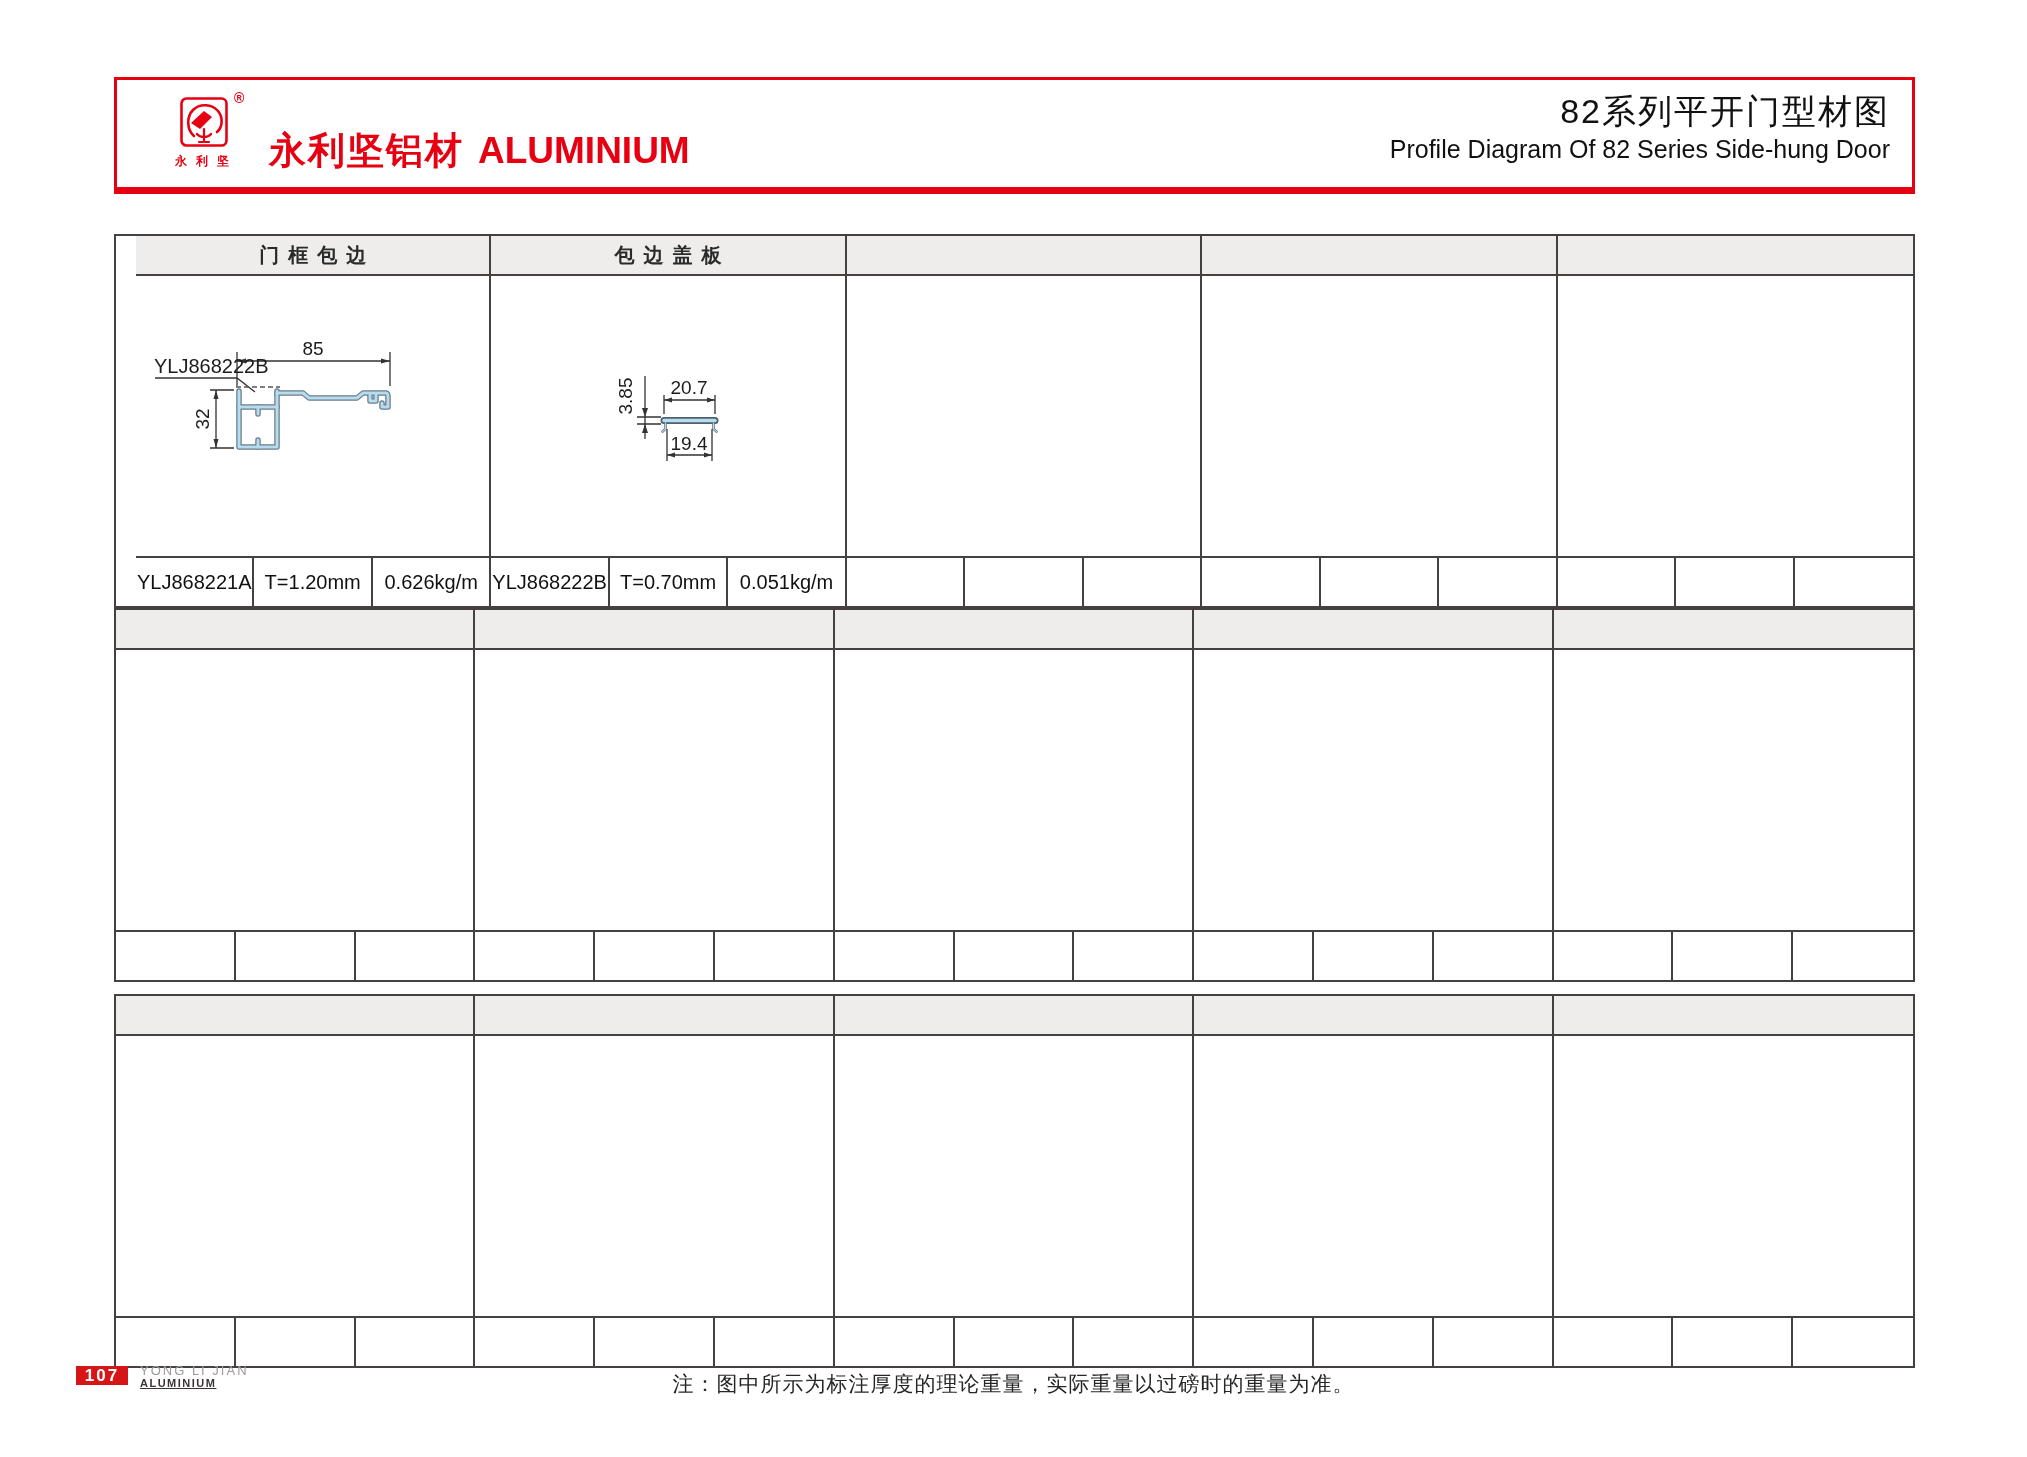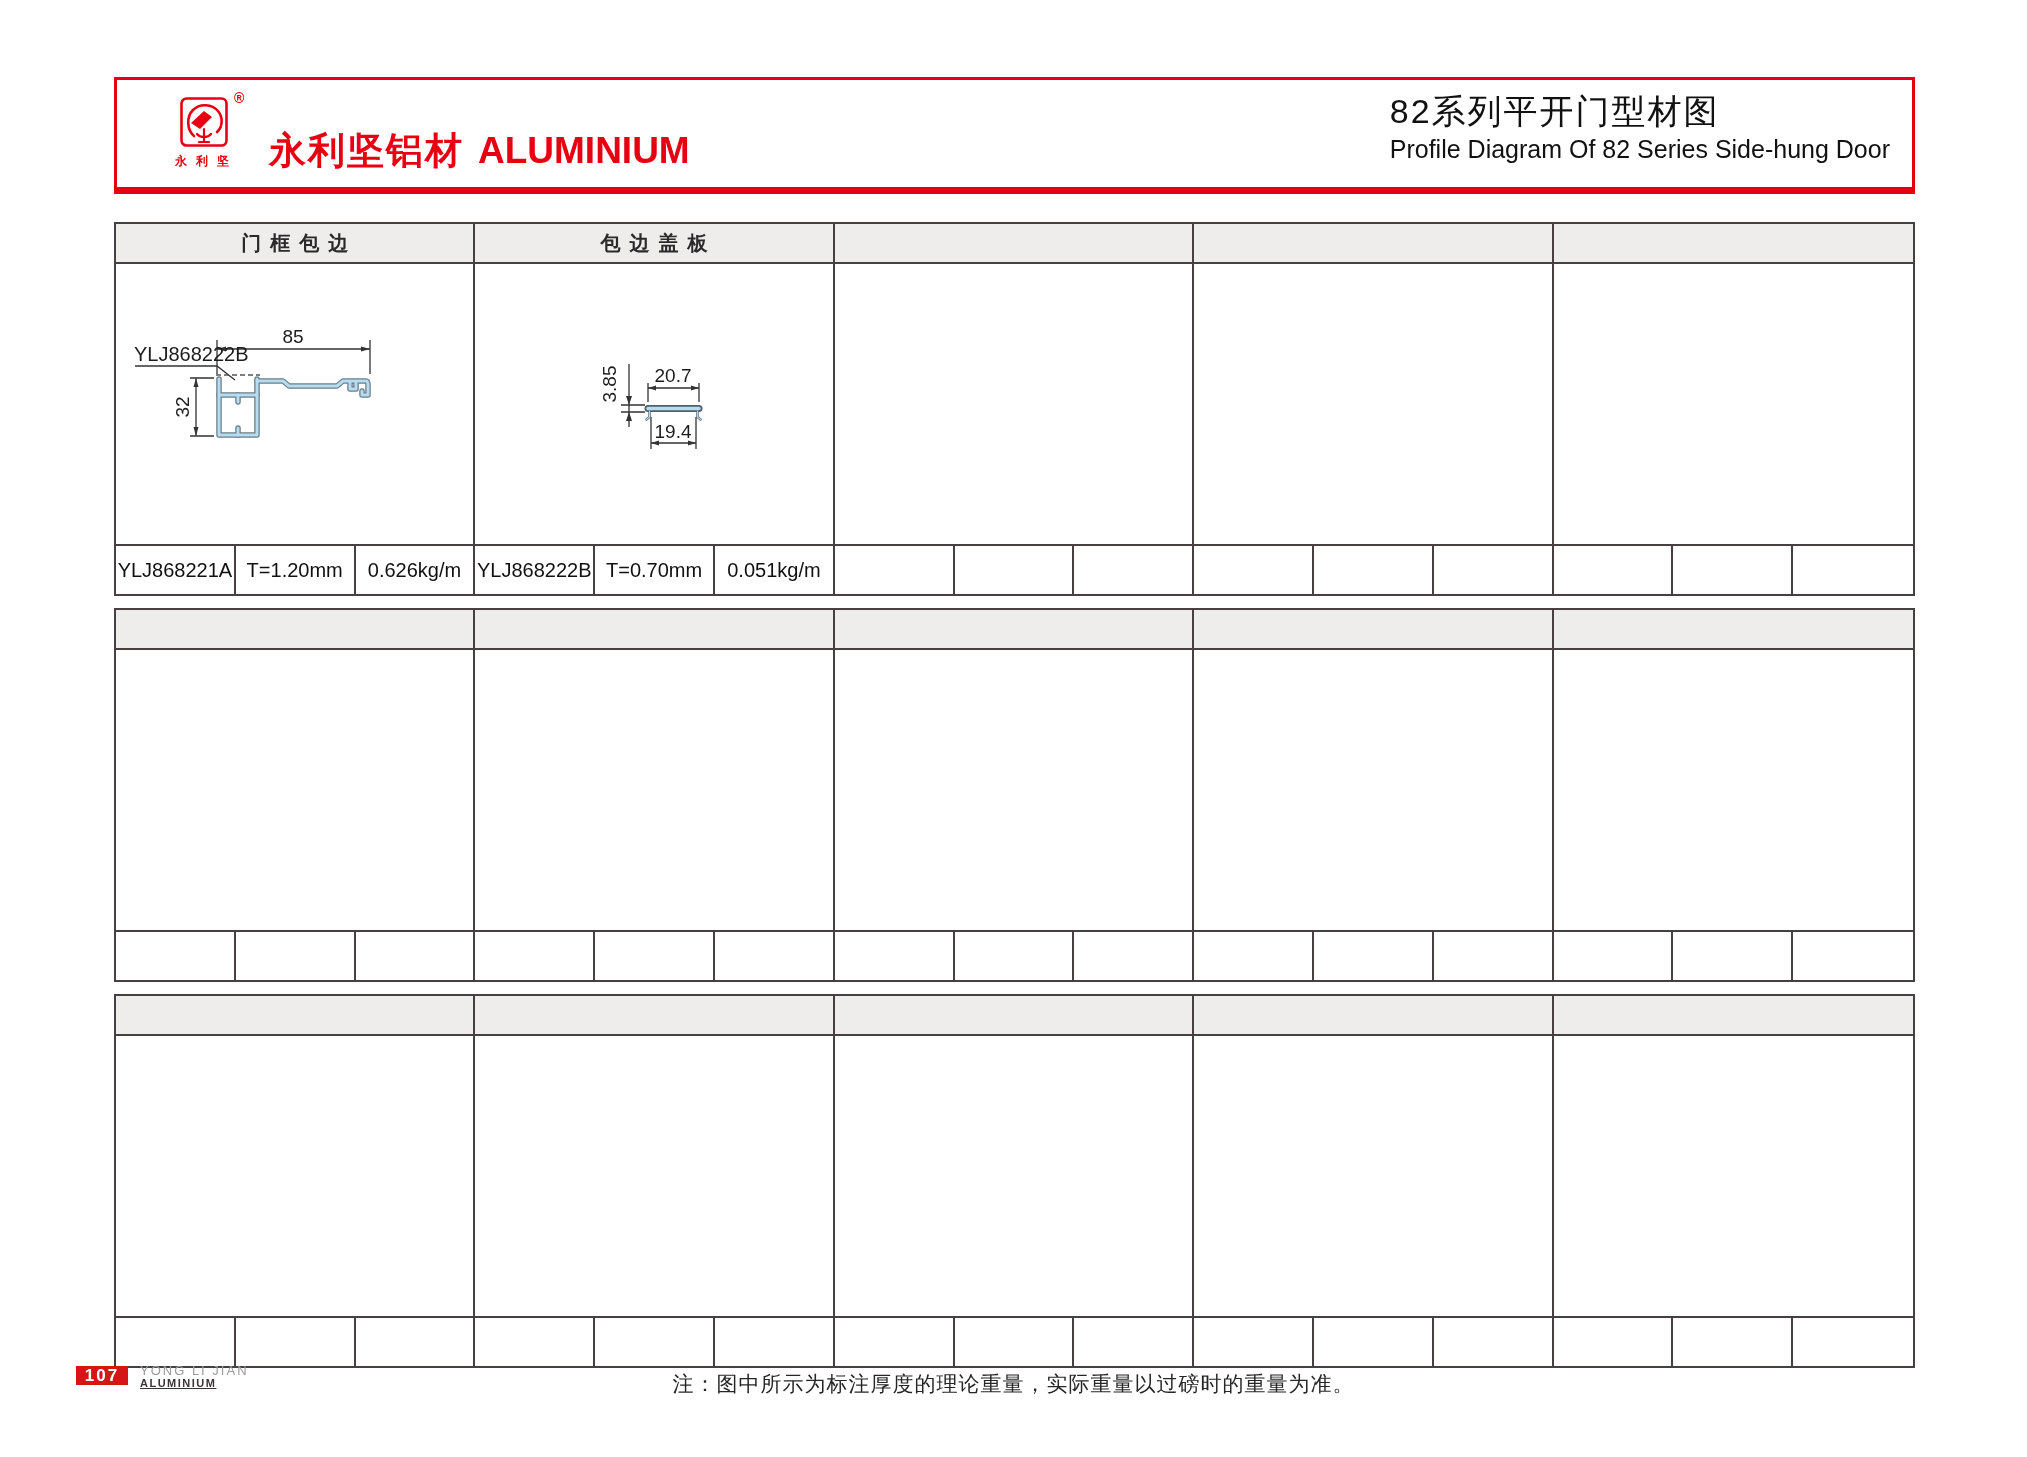--- a/index.html
+++ b/index.html
@@ -15,21 +15,21 @@
   }
   .logo-mark{position:absolute;left:63px;top:17px;width:48px;height:50px;}
   .reg-mark{position:absolute;left:117px;top:10px;font-size:14px;color:#e60012;font-weight:bold;}
   .logo-caption{
     position:absolute;left:58px;top:73px;width:62px;text-align:center;
     font-size:12px;color:#e60012;letter-spacing:9px;white-space:nowrap;font-weight:bold;
   }
   .brand-line{position:absolute;left:152px;top:46px;white-space:nowrap;}
   .brand-cn{font-size:37px;font-weight:bold;color:#e60012;letter-spacing:2px;}
   .brand-en{font-size:37px;font-weight:bold;color:#e60012;margin-left:14px;letter-spacing:0px;}
-  .title-block{position:absolute;right:22px;top:9px;text-align:left;margin-left:36px;}
+  .title-block{position:absolute;right:22px;top:9px;text-align:right;margin-left:36px;}
   .title-cn{font-size:34px;color:#111;letter-spacing:2px;line-height:44px;}
   .title-en{font-size:25px;color:#111;line-height:33px;}
   
   .ptable{
     position:absolute;left:114px;width:1801px;border:2px solid #474040;
     box-sizing:border-box;background:#fff;
   }
   .thead{display:grid;grid-template-columns:repeat(5,1fr);height:38px;background:#eeedeb;border-bottom:2px solid #474040;}
   .th{
     border-right:2px solid #474040;display:flex;align-items:center;justify-content:center;
@@ -39,21 +39,21 @@
   .trow{display:grid;grid-template-columns:repeat(5,1fr);height:280px;border-bottom:2px solid #474040;}
   .td{border-right:2px solid #474040;position:relative;overflow:hidden;}
   .td:last-child{border-right:none;}
   .td svg{position:absolute;left:0;top:0;}
   .tlabels{display:grid;grid-template-columns:repeat(15,1fr);height:48px;}
   .tl{
     border-right:2px solid #474040;display:flex;align-items:center;justify-content:center;
     font-size:20px;color:#111;white-space:nowrap;
   }
   .tl:last-child{border-right:none;}
-  .t1{top:222px;} .t2{top:608px;} .t3{top:994px;}
+  .t1{top:234px;padding-left:20px;} .t2{top:608px;} .t3{top:994px;}
   
   .dim-txt{font-size:19px;fill:#1c1c1c;}
   .callout-txt{font-size:20px;fill:#1c1c1c;}
   
   .page-badge{
     position:absolute;left:76px;top:1366px;width:52px;height:19px;background:#d61518;
     color:#fff;font-size:17px;font-weight:bold;display:flex;align-items:center;justify-content:center;
     letter-spacing:2px;
   }
   .footer-brand{position:absolute;left:140px;top:1364px;line-height:13px;white-space:nowrap;}

